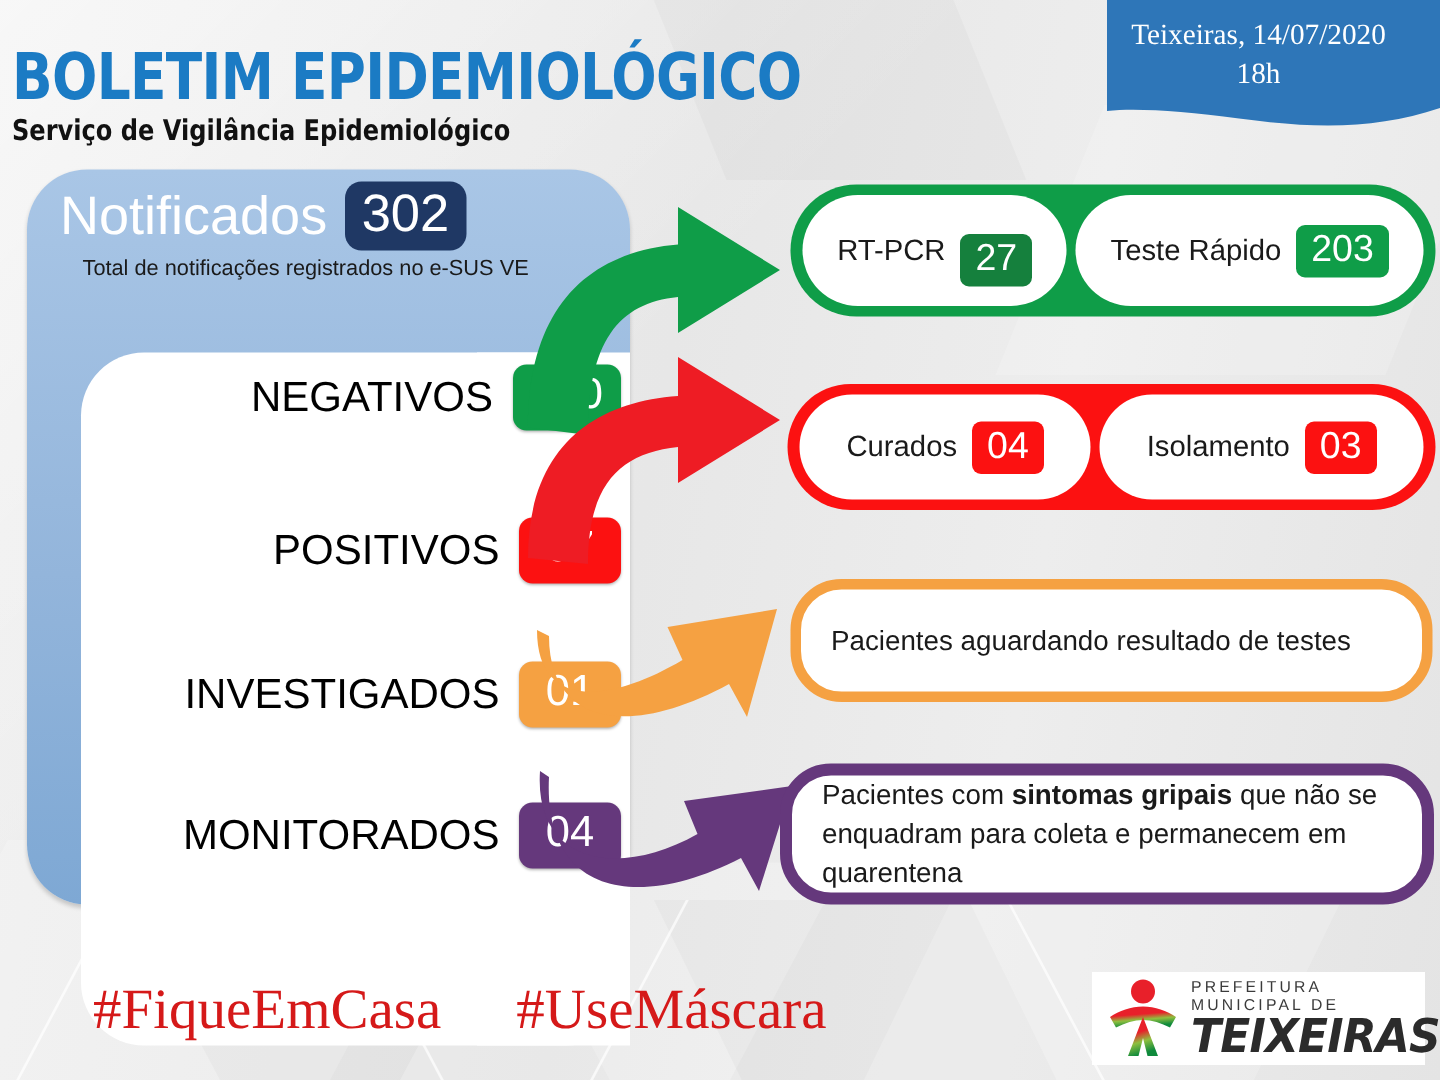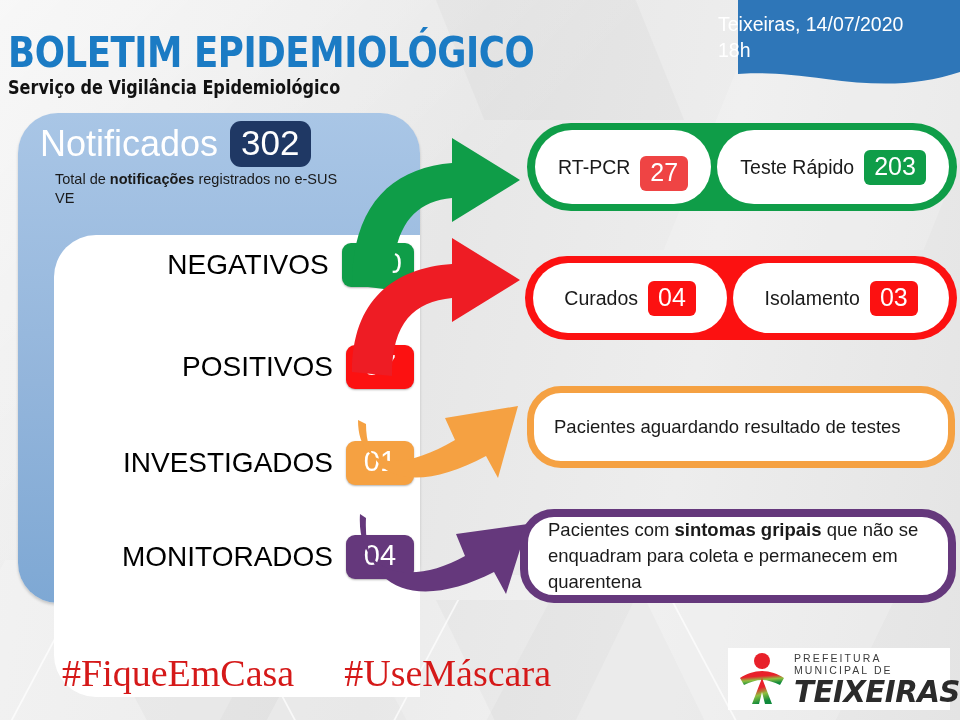--- a/index.html
+++ b/index.html
@@ -75,24 +75,25 @@
     left: 718px;
     top: 0;
     width: 242px;
     height: 86px;
   }
   .date-banner svg { display: block; }
   .date-text {
     position: absolute;
     left: 0; top: 11px;
     width: 242px;
+    text-align: center;
     color: #ffffff;
     font-size: 19.5px;
     line-height: 26px;
-    font-family: Liberation Sans, sans-serif;
+    font-family: Liberation Serif, serif;
   }
 
   
   .blue-panel {
     position: absolute;
     left: 18px;
     top: 113px;
     width: 402px;
     height: 490px;
     background: linear-gradient(180deg, #a9c6e6 0%, #93b5db 55%, #7ea8d4 100%);
@@ -124,21 +125,21 @@
   }
   .notif-desc {
     position: absolute;
     left: 37px;
     top: 57px;
     width: 300px;
     font-size: 14.5px;
     line-height: 19px;
     color: #1a1a1a;
   }
-  .notif-desc b { font-weight: bold; }
+  .notif-desc b { font-weight: normal; }
 
   
   .white-card {
     position: absolute;
     left: 36px;
     top: 122px;
     width: 366px;
     height: 462px;
     background: #ffffff;
     border-radius: 42px 42px 42px 42px;
@@ -383,21 +384,21 @@
 
     <g>
       <path id="arrow-purple" d="M360,514 C356,576 412,586 465,556 L456,534 L528,524 L506,594 L494,572
                C424,608 362,596 366,518 Z" fill="#65387c"></path>
     </g>
   </svg>
 
   <div class="rbox solid" id="box-tests" style="left: 527px; top: 123px; width: 430px; height: 88px; background: rgb(15, 157, 72);">
       <div class="pill">
         <span class="lbl">RT-PCR</span>
-        <span class="num" style="background: #ef4444; margin-top: 13px;">27</span>
+        <span class="num" style="background: #15803d; margin-top: 13px;">27</span>
       </div>
       <div class="pill">
         <span class="lbl">Teste Rápido</span>
         <span class="num" style="background: rgb(15, 157, 72);">203</span>
       </div>
     </div>
 
   <div class="rbox solid" id="box-positives" style="left: 525px; top: 256px; width: 432px; height: 84px; background: rgb(252, 17, 17);">
       <div class="pill">
         <span class="lbl">Curados</span>

